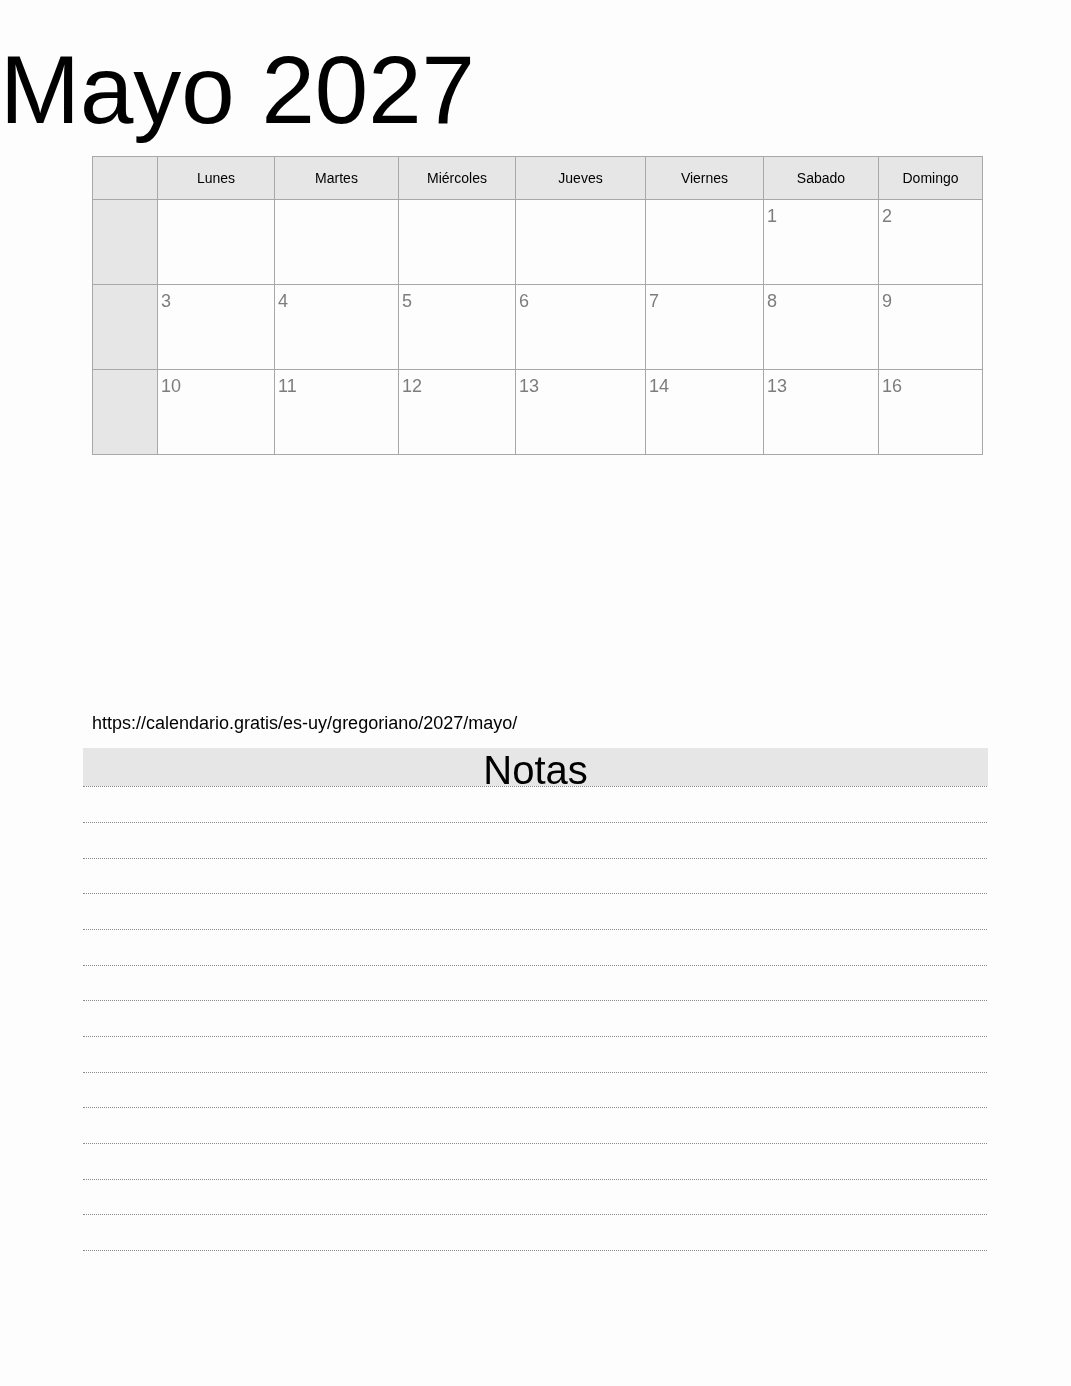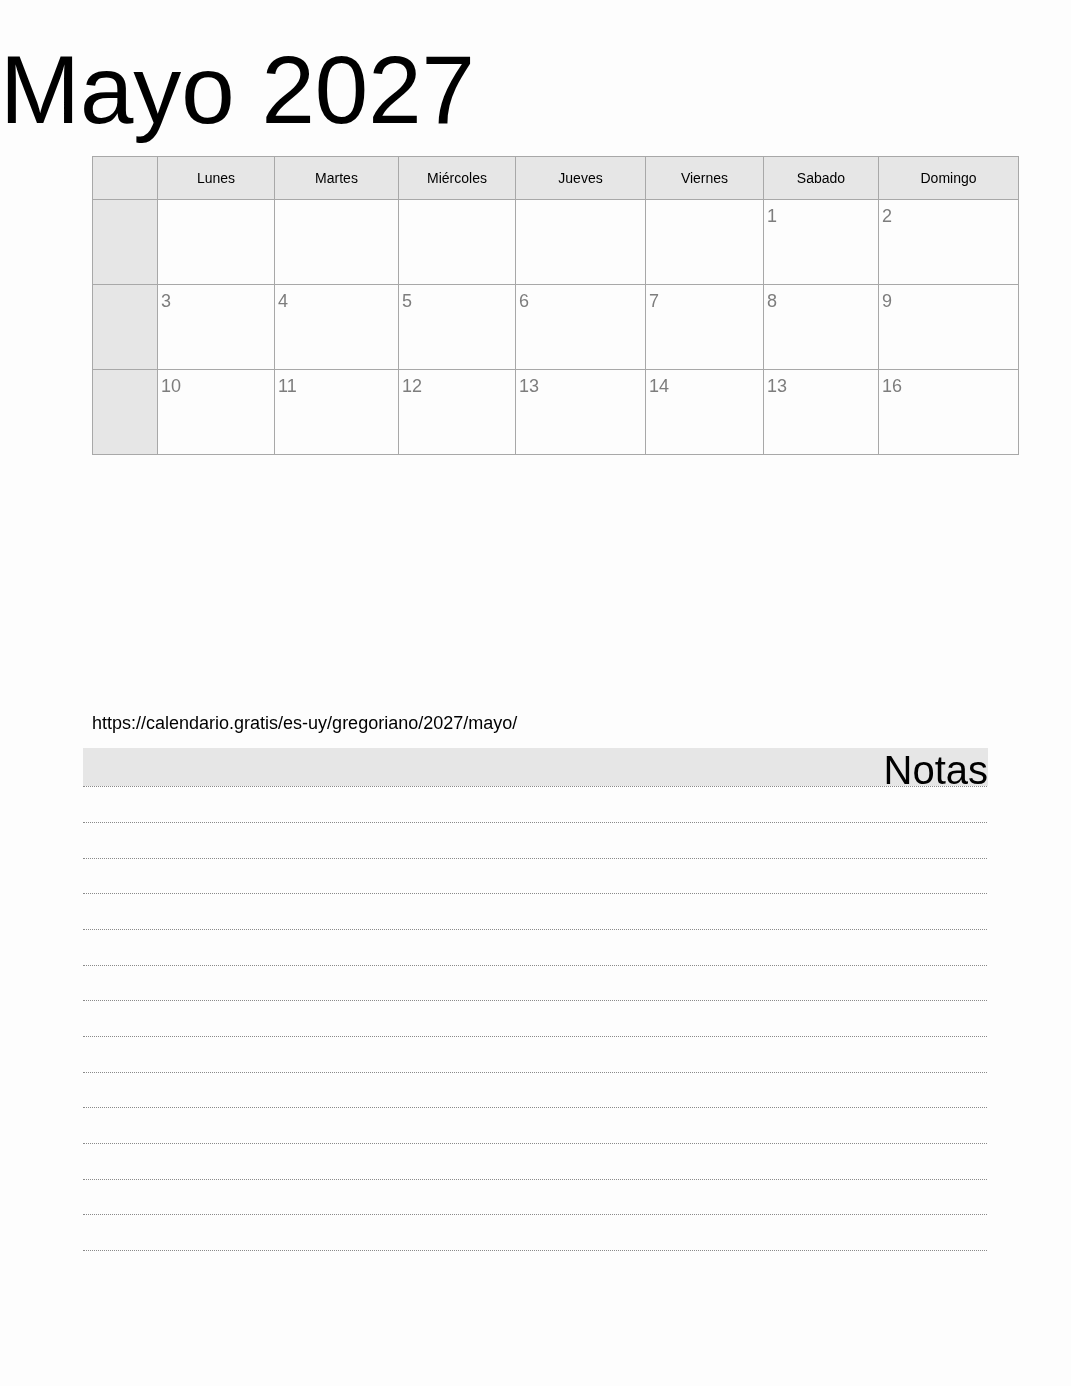--- a/index.html
+++ b/index.html
@@ -49,21 +49,21 @@
     padding: 6px 0 0 3px;
   }
   .url {
     position: absolute; left: 92px; top: 712px;
     font-size: 18px; line-height: 22px;
   }
   .notes-header {
     position: absolute; left: 83px; top: 748px;
     width: 905px; height: 38px;
     background: #e6e6e6;
-    text-align: right;
+    text-align: center;
     font-size: 40px; line-height: 44px;
   }
   .note-line {
     position: absolute; left: 83px; width: 904px; height: 0;
     border-top: 1px dotted #8a8a8a;
   }
 </style>
 </head>
 <body>
 
@@ -72,21 +72,21 @@
 <table class="cal">
   <thead>
     <tr>
       <th class="weekcol"></th>
       <th style="width:117px">Lunes</th>
       <th style="width:124px">Martes</th>
       <th style="width:117px">Miércoles</th>
       <th style="width:130px">Jueves</th>
       <th style="width:118px">Viernes</th>
       <th style="width:115px">Sabado</th>
-      <th style="width:140px">Domingo</th>
+      <th style="width:104px">Domingo</th>
     </tr>
   </thead>
   <tbody>
     <tr>
       <td class="weekcol"></td>
       <td class="day"></td>
       <td class="day"></td>
       <td class="day"></td>
       <td class="day"></td>
       <td class="day"></td>

